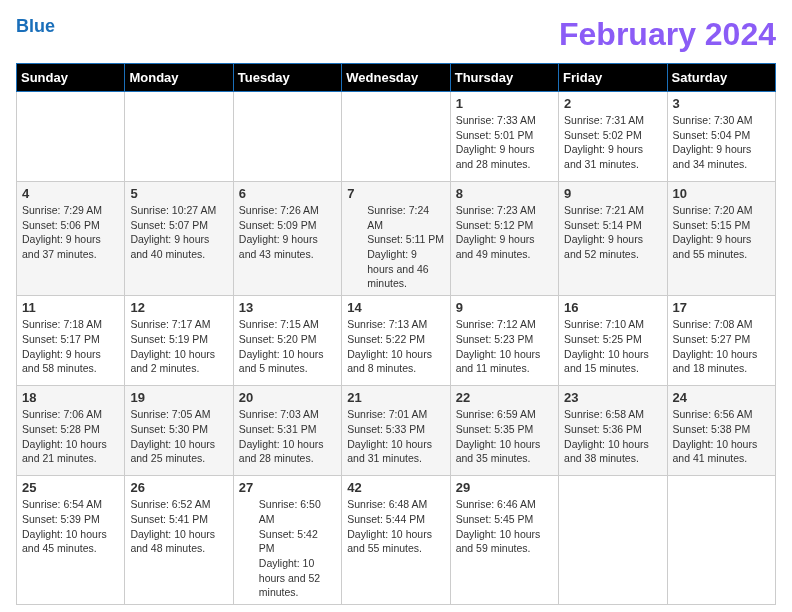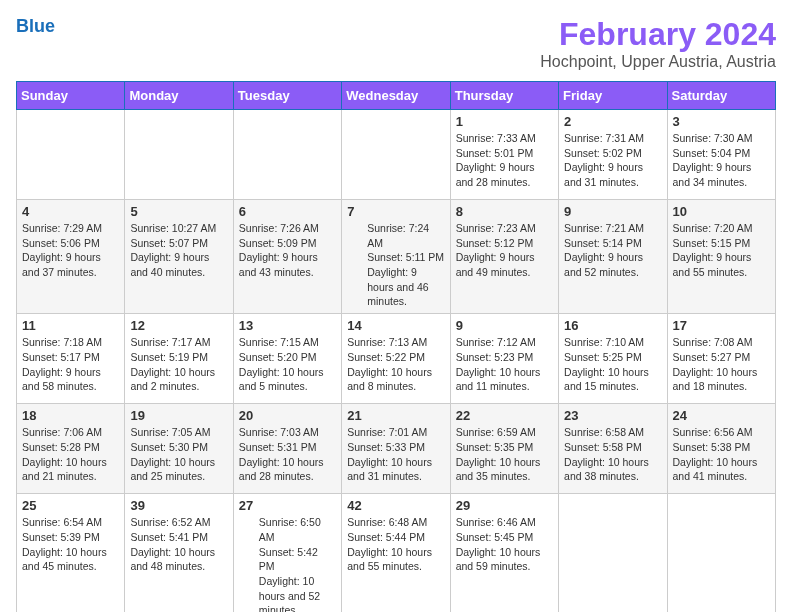--- a/index.html
+++ b/index.html
@@ -44,21 +44,21 @@
       font-size: 16px;
       font-weight: normal;
       color: #555;
     }
     table {
       width: 100%;
       border-collapse: collapse;
       table-layout: fixed;
     }
     thead th {
-      background: #8b5cf6;
+      background: #000000;
       color: #fff;
       font-size: 13px;
       font-weight: bold;
       padding: 6px 4px;
       text-align: left;
       border: 1px solid #1a6fba;
     }
     tbody td {
       border: 1px solid #ccc;
       vertical-align: top;
@@ -85,21 +85,20 @@
 <body>
 
 <div class="header">
   <div class="logo">
     <div>
       <div class="logo-text"><span>Blue</span></div>
     </div>
   </div>
   <div class="title-block">
     <h1>February 2024</h1>
-    <h2>Hochpoint, Upper Austria, Austria</h2>
   </div>
 </div>
 
 <table>
   <thead>
     <tr>
     <th>Sunday</th>
         <th>Monday</th>
         <th>Tuesday</th>
         <th>Wednesday</th>
@@ -248,39 +247,39 @@
         </td>
         <td>
           <span class="day-num">22</span>
           <div class="day-info" style="white-space: pre-line;">Sunrise: 6:59 AM
 Sunset: 5:35 PM
 Daylight: 10 hours and 35 minutes.</div>
         </td>
         <td>
           <span class="day-num">23</span>
           <div class="day-info" style="white-space: pre-line;">Sunrise: 6:58 AM
-Sunset: 5:58 PM
+Sunset: 5:36 PM
 Daylight: 10 hours and 38 minutes.</div>
         </td>
         <td>
           <span class="day-num">24</span>
           <div class="day-info" style="white-space: pre-line;">Sunrise: 6:56 AM
 Sunset: 5:38 PM
 Daylight: 10 hours and 41 minutes.</div>
         </td>
       </tr>
       <tr>
         <td>
           <span class="day-num">25</span>
           <div class="day-info" style="white-space: pre-line;">Sunrise: 6:54 AM
 Sunset: 5:39 PM
 Daylight: 10 hours and 45 minutes.</div>
         </td>
         <td>
-          <span class="day-num">39</span>
+          <span class="day-num">26</span>
           <div class="day-info" style="white-space: pre-line;">Sunrise: 6:52 AM
 Sunset: 5:41 PM
 Daylight: 10 hours and 48 minutes.</div>
         </td>
         <td>
           <span class="day-num">27</span>
           <div class="day-info" style="white-space: pre-line; margin-left: 20px;">Sunrise: 6:50 AM
 Sunset: 5:42 PM
 Daylight: 10 hours and 52 minutes.</div>
         </td>

